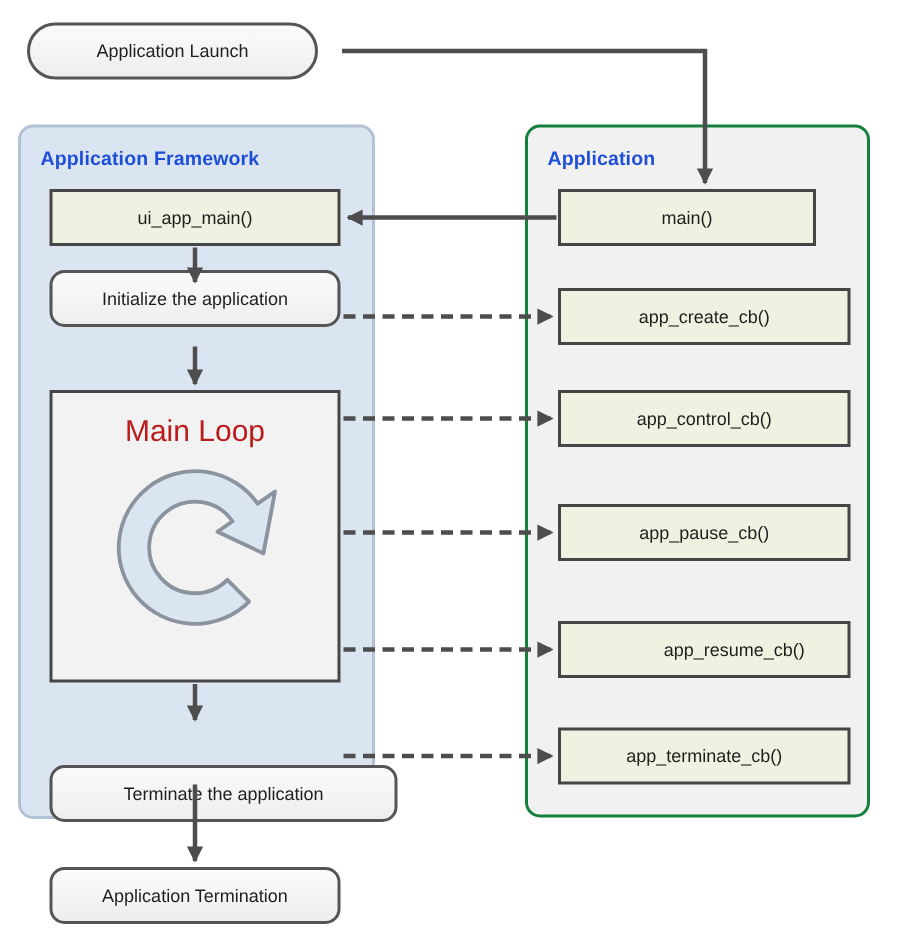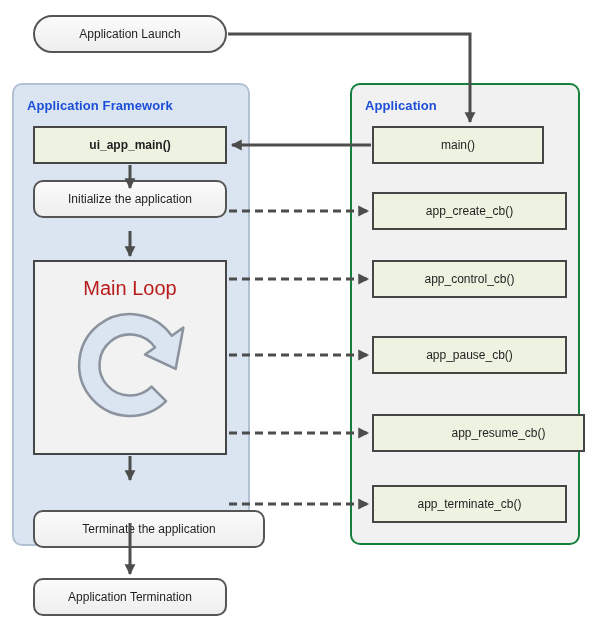--- a/index.html
+++ b/index.html
@@ -42,29 +42,29 @@
 <div class="canvas">
 
   <div class="container container-framework">
     <div class="container-title">Application Framework</div>
   </div>
 
   <div class="container container-application">
     <div class="container-title">Application</div>
   </div>
 
-  <div class="node node-rounded" style="left:33px; top:15px; width:194px; height:38px;border-radius:19px;">
+  <div class="node node-rounded" style="left:18px; top:15px; width:194px; height:38px;border-radius:19px;">
     <span>Application Launch</span>
   </div>
 
   <div class="node node-rounded" style="left:33px; top:578px; width:194px; height:38px;">
     <span>Application Termination</span>
   </div>
 
-  <div class="node node-green" style="left:33px; top:126px; width:194px; height:38px;font-weight:bold;">
+  <div class="node node-green" style="left:33px; top:126px; width:194px; height:38px;">
     <span>ui_app_main()</span>
   </div>
 
   <div class="node node-rounded" style="left:33px; top:180px; width:194px; height:38px;">
     <span>Initialize the application</span>
   </div>
 
   <div class="node node-mainloop" style="left:33px; top:260px; width:194px; height:195px;">
     <div class="mainloop-title">Main Loop</div>
     <svg class="loop-icon" width="112" height="112" viewBox="0 0 110 110">
@@ -92,21 +92,21 @@
   </div>
 
   <div class="node node-green" style="left:372px; top:260px; width:195px; height:38px;">
     <span>app_control_cb()</span>
   </div>
 
   <div class="node node-green" style="left:372px; top:336px; width:195px; height:38px;">
     <span>app_pause_cb()</span>
   </div>
 
-  <div class="node node-green" style="left:372px; top:414px; width:213px; height:38px;padding-left:40px;">
+  <div class="node node-green" style="left:372px; top:414px; width:195px; height:38px;padding-left:40px;">
     <span>app_resume_cb()</span>
   </div>
 
   <div class="node node-green" style="left:372px; top:485px; width:195px; height:38px;justify-content:center;">
     <span>app_terminate_cb()</span>
   </div>
 
   <svg class="arrow-layer" width="600" height="630" viewBox="0 0 600 630">
     <defs>
       <marker id="head" markerUnits="userSpaceOnUse" markerWidth="13" markerHeight="13" viewBox="0 0 12 12" refX="10" refY="6" orient="auto">

